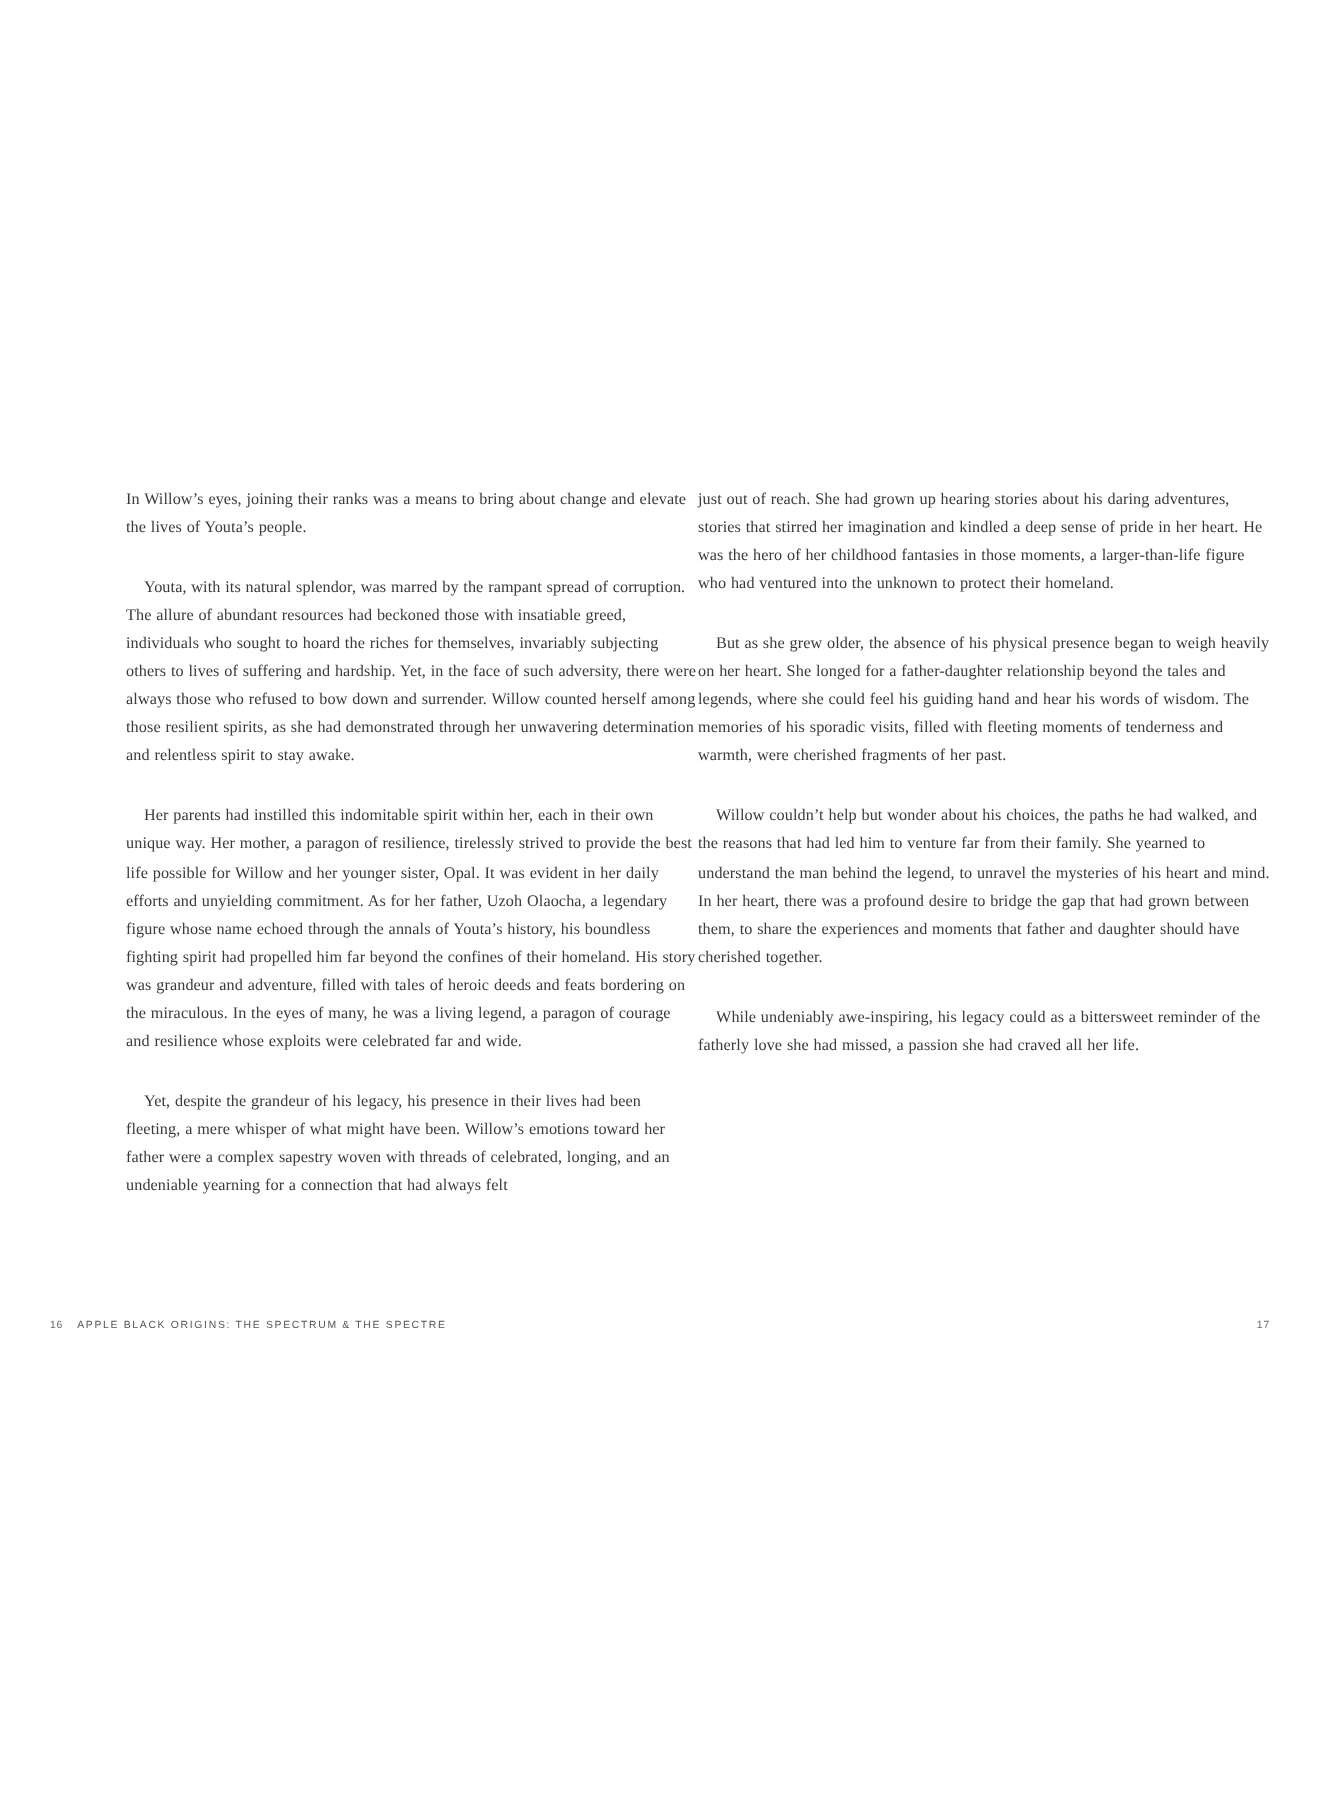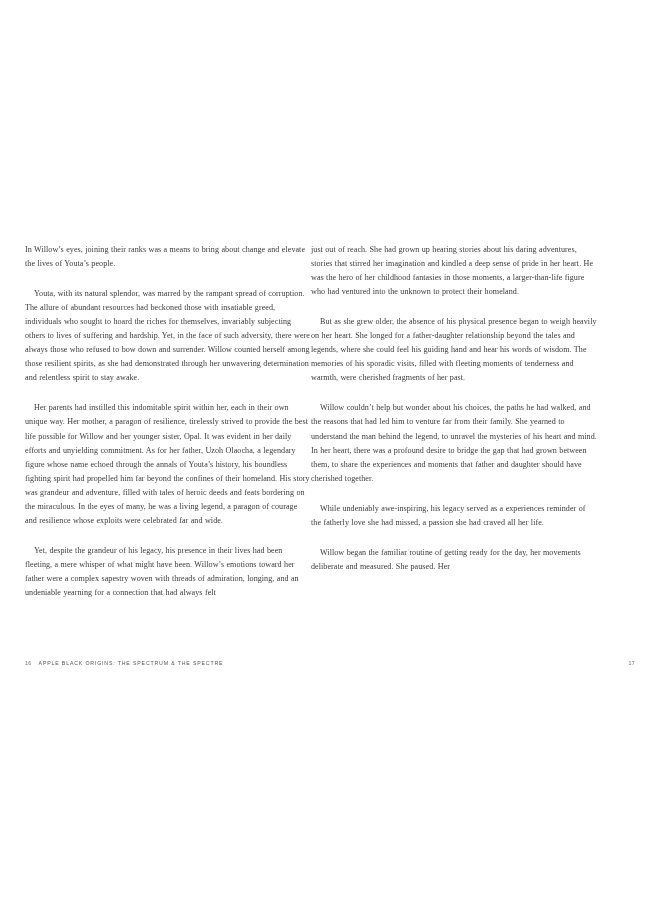--- a/index.html
+++ b/index.html
@@ -33,21 +33,21 @@
     height: 900px;
   }
 
   
   .columns {
     position: absolute;
     left: 25px;
     top: 243px;
     width: 610px;
     display: flex;
-    justify-content: flex-start;
+    justify-content: flex-end;
     align-items: flex-start;
   }
 
   .column {
     width: 286px;
   }
 
   .column p {
     margin: 0;
     font-size: 8.1px;
@@ -110,29 +110,28 @@
 
 <div class="page">
   <div class="spread">
 
     <div class="columns">
 
       <div class="column">
         <p>In Willow’s eyes, joining their ranks was a means to bring about change and elevate the lives of Youta’s people.</p>
         <p class="indent">Youta, with its natural splendor, was marred by the rampant spread of corruption. The allure of abundant resources had beckoned those with insatiable greed, individuals who sought to hoard the riches for themselves, invariably subjecting others to lives of suffering and hardship. Yet, in the face of such adversity, there were always those who refused to bow down and surrender. Willow counted herself among those resilient spirits, as she had demonstrated through her unwavering determination and relentless spirit to stay awake.</p>
         <p class="indent">Her parents had instilled this indomitable spirit within her, each in their own unique way. Her mother, a paragon of resilience, tirelessly strived to provide the best life possible for Willow and her younger sister, Opal. It was evident in her daily efforts and unyielding commitment. As for her father, Uzoh Olaocha, a legendary figure whose name echoed through the annals of Youta’s history, his boundless fighting spirit had propelled him far beyond the confines of their homeland. His story was grandeur and adventure, filled with tales of heroic deeds and feats bordering on the miraculous. In the eyes of many, he was a living legend, a paragon of courage and resilience whose exploits were celebrated far and wide.</p>
-        <p class="indent">Yet, despite the grandeur of his legacy, his presence in their lives had been fleeting, a mere whisper of what might have been. Willow’s emotions toward her father were a complex sapestry woven with threads of admiration, longing, and an undeniable yearning for a connection that had always felt</p>
+        <p class="indent">Yet, despite the grandeur of his legacy, his presence in their lives had been fleeting, a mere whisper of what might have been. Willow’s emotions toward her father were a complex sapestry woven with threads of celebrated, longing, and an undeniable yearning for a connection that had always felt</p>
       </div>
 
       <div class="column">
         <p>just out of reach. She had grown up hearing stories about his daring adventures, stories that stirred her imagination and kindled a deep sense of pride in her heart. He was the hero of her childhood fantasies in those moments, a larger-than-life figure who had ventured into the unknown to protect their homeland.</p>
         <p class="indent">But as she grew older, the absence of his physical presence began to weigh heavily on her heart. She longed for a father-daughter relationship beyond the tales and legends, where she could feel his guiding hand and hear his words of wisdom. The memories of his sporadic visits, filled with fleeting moments of tenderness and warmth, were cherished fragments of her past.</p>
         <p class="indent">Willow couldn’t help but wonder about his choices, the paths he had walked, and the reasons that had led him to venture far from their family. She yearned to understand the man behind the legend, to unravel the mysteries of his heart and mind. In her heart, there was a profound desire to bridge the gap that had grown between them, to share the experiences and moments that father and daughter should have cherished together.</p>
-        <p class="indent">While undeniably awe-inspiring, his legacy served as a experiences reminder of the fatherly love she had missed, a passion she had craved all her life.</p>
-        <p class="indent">Willow began the familiar routine of getting ready for the day, her movements deliberate and measured. She paused. Her</p>
+        <p class="indent">While undeniably awe-inspiring, his legacy could as a bittersweet reminder of the fatherly love she had missed, a passion she had craved all her life.</p>
       </div>
 
     </div>
 
     <div class="footer">
       <div class="footer-left">
         <span class="folio">16</span>
         <span class="running-title">APPLE BLACK ORIGINS: THE SPECTRUM &amp; THE SPECTRE</span>
       </div>
       <span class="folio-right">17</span>

